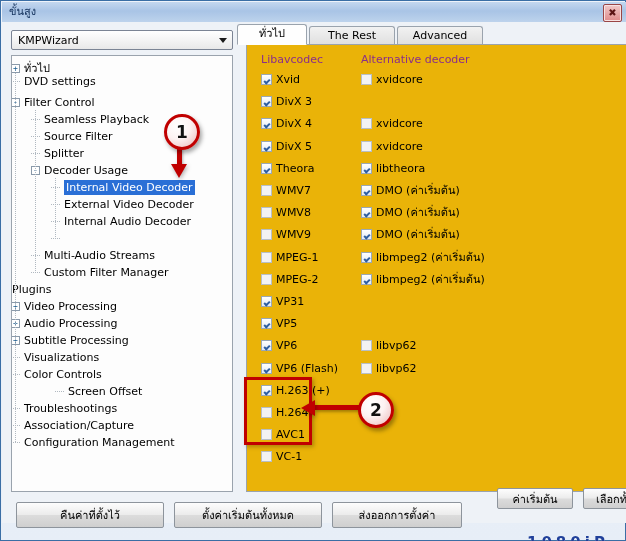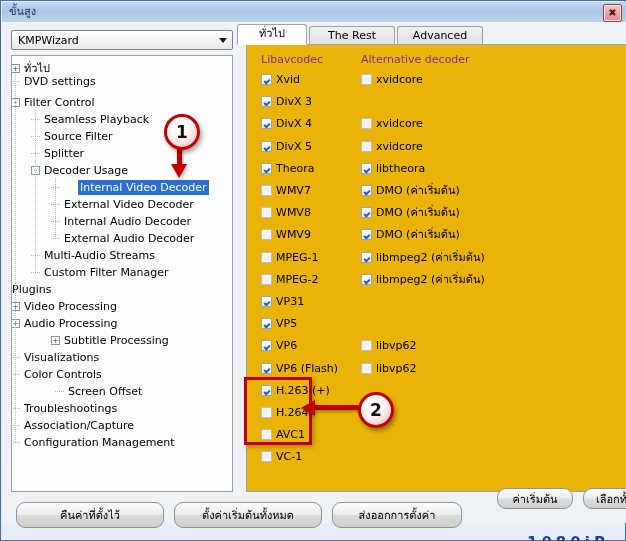--- a/index.html
+++ b/index.html
@@ -98,21 +98,21 @@
     content:"";position:absolute;left:2px;top:4px;width:4px;height:2px;
     border-left:2px solid #2e5fa3;border-bottom:2px solid #2e5fa3;
     transform:rotate(-45deg);
   }
   .cbox.dim{background:#f2f2f2;border-color:#b8bfc6;}
   .cblabel{position:absolute;left:15px;top:0;color:#000;}
   
   .btn{
     box-sizing:border-box;
     background:linear-gradient(180deg,#fdfdfd 0%,#ececec 48%,#dcdcdc 52%,#cfcfcf 100%);
-    border:1px solid #8d949c;border-radius:9px;
+    border:1px solid #8d949c;border-radius:2px;
     font-size:11px;color:#000;text-align:center;
     display:flex;align-items:center;justify-content:center;
   }
   #panelbtns{position:absolute;left:250px;top:443px;}
   .pbtn{position:absolute;height:21px;}
   
   #bottombar{position:absolute;left:0;top:476px;width:624px;height:42px;}
   .bbtn{position:absolute;height:26px;top:4px;}
   
   #watermark{
@@ -155,30 +155,30 @@
     </div>
 
     <div id="treepanel">
         <div class="tnode" style="left: 12px; top: 5px;"><div class="expander">+</div><span>ทั่วไป</span></div>
         <div class="tnode" style="left: 12px; top: 18px;"><div class="dots"></div><span>DVD settings</span></div>
         <div class="tnode" style="left: 12px; top: 39px;"><div class="expander">-</div><span>Filter Control</span></div>
         <div class="tnode" style="left: 32px; top: 56px;"><div class="dots"></div><span>Seamless Playback</span></div>
         <div class="tnode" style="left: 32px; top: 73px;"><div class="dots"></div><span>Source Filter</span></div>
         <div class="tnode" style="left: 32px; top: 90px;"><div class="dots"></div><span>Splitter</span></div>
         <div class="tnode" style="left: 32px; top: 107px;"><div class="expander">-</div><span>Decoder Usage</span></div>
-        <div class="tnode" style="left: 52px; top: 124px;"><div class="dots"></div><span class="tsel" style="position: relative; display: inline-block; margin-left: 14px;">Internal Video Decoder</span></div>
+        <div class="tnode" style="left: 52px; top: 124px;"><div class="dots"></div><span class="tsel" style="position: relative; display: inline-block;">Internal Video Decoder</span></div>
         <div class="tnode" style="left: 52px; top: 141px;"><div class="dots"></div><span>External Video Decoder</span></div>
         <div class="tnode" style="left: 52px; top: 158px;"><div class="dots"></div><span>Internal Audio Decoder</span></div>
-        <div class="tnode" style="left: 52px; top: 175px;"><div class="dots"></div><span>External Audio Decoder</span></div>
+        <div class="tnode" style="left: 52px; top: 175px;"><div class="dots"></div></div>
         <div class="tnode" style="left: 32px; top: 192px;"><div class="dots"></div><span>Multi-Audio Streams</span></div>
         <div class="tnode" style="left: 32px; top: 209px;"><div class="dots"></div><span>Custom Filter Manager</span></div>
         <div class="tnode" style="left: 0; top: 226px;"><div class="expander">+</div><span>Plugins</span></div>
         <div class="tnode" style="left: 12px; top: 243px;"><div class="expander">+</div><span>Video Processing</span></div>
         <div class="tnode" style="left: 12px; top: 260px;"><div class="expander">+</div><span>Audio Processing</span></div>
-        <div class="tnode" style="left: 12px; top: 277px; margin-left: 40px;"><div class="expander">+</div><span>Subtitle Processing</span></div>
+        <div class="tnode" style="left: 12px; top: 277px;"><div class="expander">+</div><span>Subtitle Processing</span></div>
         <div class="tnode" style="left: 12px; top: 294px;"><div class="dots"></div><span>Visualizations</span></div>
         <div class="tnode" style="left: 12px; top: 311px;"><div class="dots"></div><span>Color Controls</span></div>
         <div class="tnode" style="left: 12px; top: 328px; margin-left: 44px;"><div class="dots"></div><span>Screen Offset</span></div>
         <div class="tnode" style="left: 12px; top: 345px;"><div class="dots"></div><span>Troubleshootings</span></div>
         <div class="tnode" style="left: 12px; top: 362px;"><div class="dots"></div><span>Association/Capture</span></div>
         <div class="tnode" style="left: 12px; top: 379px;"><div class="dots"></div><span>Configuration Management</span></div>
         <div class="vline" style="left: 3px; top: 17px; height: 370px;"></div>
         <div class="vline" style="left: 23px; top: 54px; height: 163px;"></div>
         <div class="vline" style="left: 43px; top: 122px; height: 61px;"></div>
       </div>

